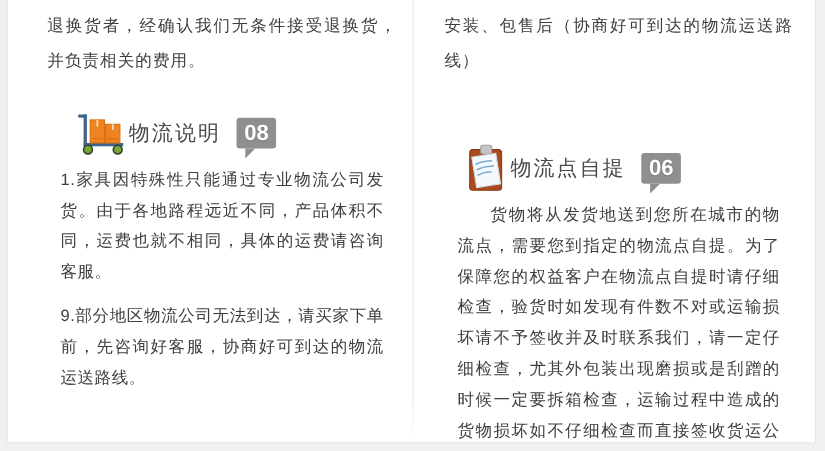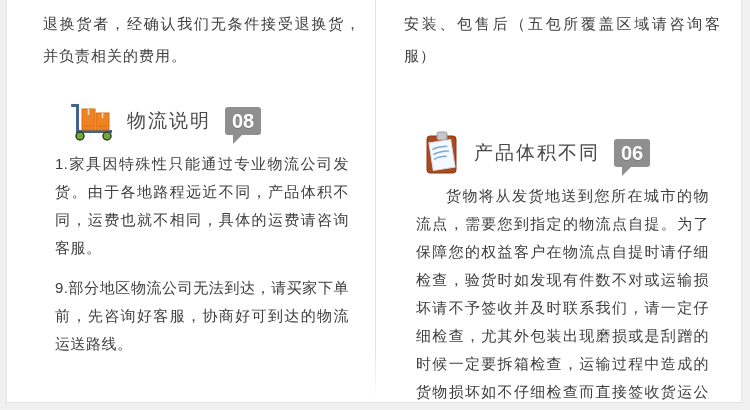--- a/index.html
+++ b/index.html
@@ -33,21 +33,21 @@
   .col-right{flex:1;padding:8px 20px 0 28px;}
   .intro{
     margin:0;font-size:15px;line-height:32px;letter-spacing:1px;
     text-align:justify;color:var(--body-text);
   }
   .section-header{display:flex;align-items:center;height:42px;}
   .col-left .section-header{margin:28px 0 0 24px;}
   .col-right .section-header{margin:60px 0 0 18px;}
   .section-icon{flex:0 0 auto;display:block;}
   .section-title{
-    margin-left:12px;font-size:19px;letter-spacing:2px;
+    margin-left:2px;font-size:19px;letter-spacing:2px;
     color:var(--title-text);white-space:nowrap;
   }
   .section-badge{
     position:relative;margin-left:14px;
     background:var(--badge-background);color:var(--badge-text);
     font-size:20px;font-weight:bold;line-height:26px;
     padding:1px 7px;border-radius:3px;
     text-shadow:0 1px 1px rgba(0,0,0,0.18);
   }
   .section-badge::after{
@@ -87,31 +87,31 @@
       <span class="section-badge"><span>08</span></span>
     </div>
 
     <p class="body-par first">1.家具因特殊性只能通过专业物流公司发货。由于各地路程远近不同，产品体积不同，运费也就不相同，具体的运费请咨询客服。</p>
     <p class="body-par">9.部分地区物流公司无法到达，请买家下单前，先咨询好客服，协商好可到达的物流运送路线。</p>
   </div>
 
   <div class="col-divider"></div>
 
   <div class="col col-right">
-    <p class="intro">安装、包售后（五包所覆盖区域请咨询客服）</p>
+    <p class="intro">安装、包售后（协商好可到达的物流运送路线）</p>
 
     <div class="section-header">
       <svg class="section-icon" width="40" height="44" viewBox="0 0 40 44" aria-hidden="true">
         <rect x="5" y="5" width="29" height="37" rx="3" fill="var(--icon-brown,#a84b1e)" stroke="#8a3a16" stroke-width="1"></rect>
         <rect x="15" y="1" width="10" height="8" rx="2" fill="#c6c6c6" stroke="#9d9d9d" stroke-width="1"></rect>
         <g transform="rotate(-9 20 24)">
           <rect x="9" y="10" width="22" height="28" fill="var(--icon-paper,#f4f9fd)" stroke="#d3e0ec" stroke-width="1"></rect>
           <path d="M12 17 Q16 15 26 16 M12 22 Q18 20 27 21 M12 27 Q17 25 24 26" fill="none" stroke="var(--icon-paper-line,#7fa9d4)" stroke-width="1.5" stroke-linecap="round"></path>
         </g>
       </svg>
-      <span class="section-title">产品体积不同</span>
+      <span class="section-title">物流点自提</span>
       <span class="section-badge"><span>06</span></span>
     </div>
 
     <p class="body-par first indent2">货物将从发货地送到您所在城市的物流点，需要您到指定的物流点自提。为了保障您的权益客户在物流点自提时请仔细检查，验货时如发现有件数不对或运输损坏请不予签收并及时联系我们，请一定仔细检查，尤其外包装出现磨损或是刮蹭的时候一定要拆箱检查，运输过程中造成的货物损坏如不仔细检查而直接签收货运公司是拒绝赔偿的，会给您带来不必要的损失。</p>
   </div>
 
 </div>
 
 </body></html>

